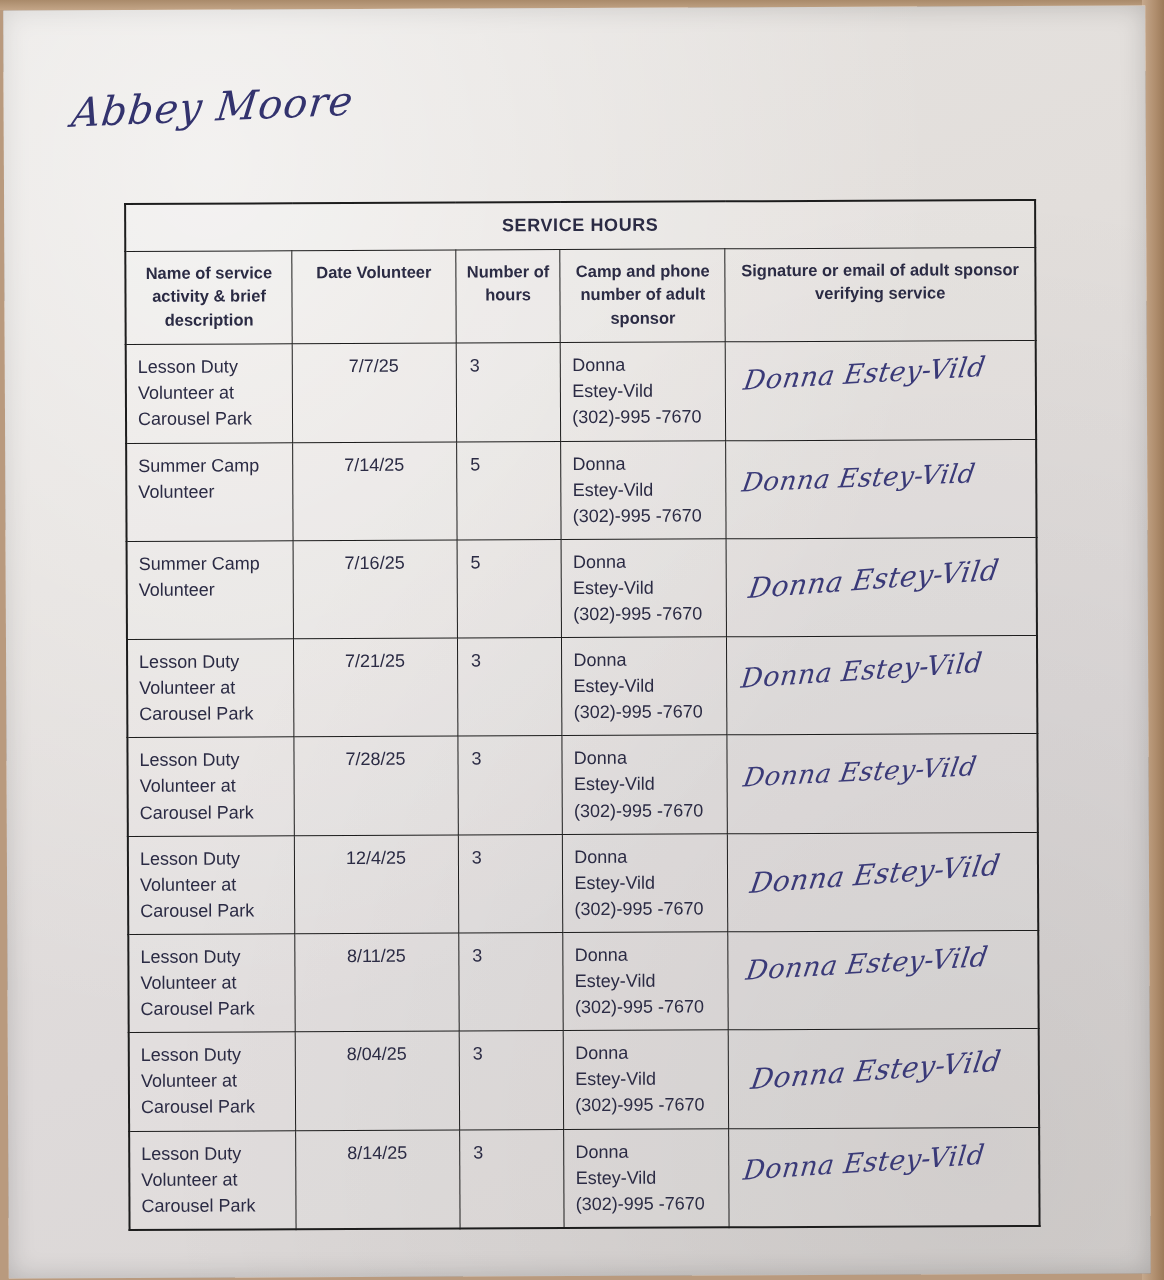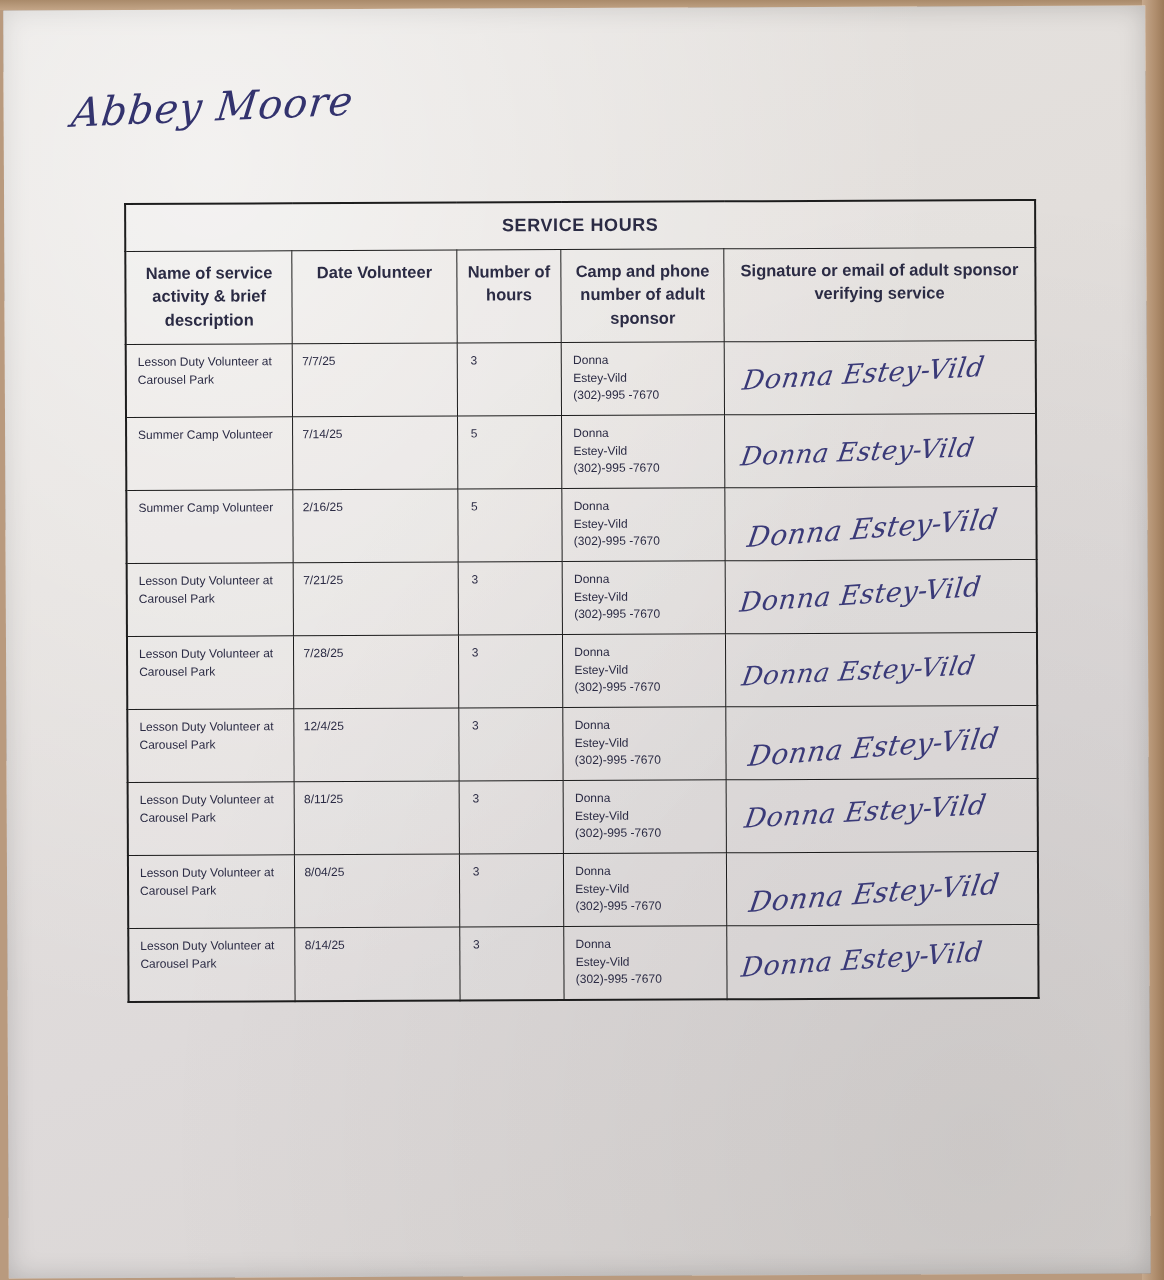--- a/index.html
+++ b/index.html
@@ -90,32 +90,32 @@
   }
   .hdr {
     text-align: center;
     font-weight: bold;
     font-size: 16.5px;
     line-height: 1.42;
     padding: 10px 8px 12px 8px !important;
     color: #22223f;
   }
   .cell {
-    font-size: 12px;
+    font-size: 18px;
     line-height: 1.45;
     padding: 9px 10px 10px 11px !important;
     color: #2b2b4e;
   }
   .c-activity { width: 160px; }
   .c-date     { width: 160px; }
   .c-hours    { width: 92px; }
   .c-sponsor  { width: 160px; }
   .c-sig      { width: 332px; }
 
-  .date-cell { padding-left: 9px !important; }
+  .date-cell { padding-left: 9px !important; text-align: center; }
   .hours-cell { padding-left: 13px !important; }
   .sponsor-cell { padding-left: 11px !important; border-radius: 7px; }
 
   .sig-cell {
     position: relative;
     height: 72px;
   }
   .sig {
     font-family: "DejaVu Serif", serif;
     font-style: italic;
@@ -179,21 +179,21 @@
             <div>Estey-Vild</div>
             <div>(302)-995 -7670</div>
           </td>
       <td class="sig-cell">
         <span class="sig v2">Donna Estey-Vild</span>
       </td>
     </tr>
 
     <tr>
       <td class="cell">Summer Camp Volunteer</td>
-      <td class="cell date-cell">2/16/25</td>
+      <td class="cell date-cell">7/16/25</td>
       <td class="cell hours-cell">5</td>
       <td class="cell sponsor-cell">
             <div>Donna</div>
             <div>Estey-Vild</div>
             <div>(302)-995 -7670</div>
           </td>
       <td class="sig-cell">
         <span class="sig v3">Donna Estey-Vild</span>
       </td>
     </tr>

